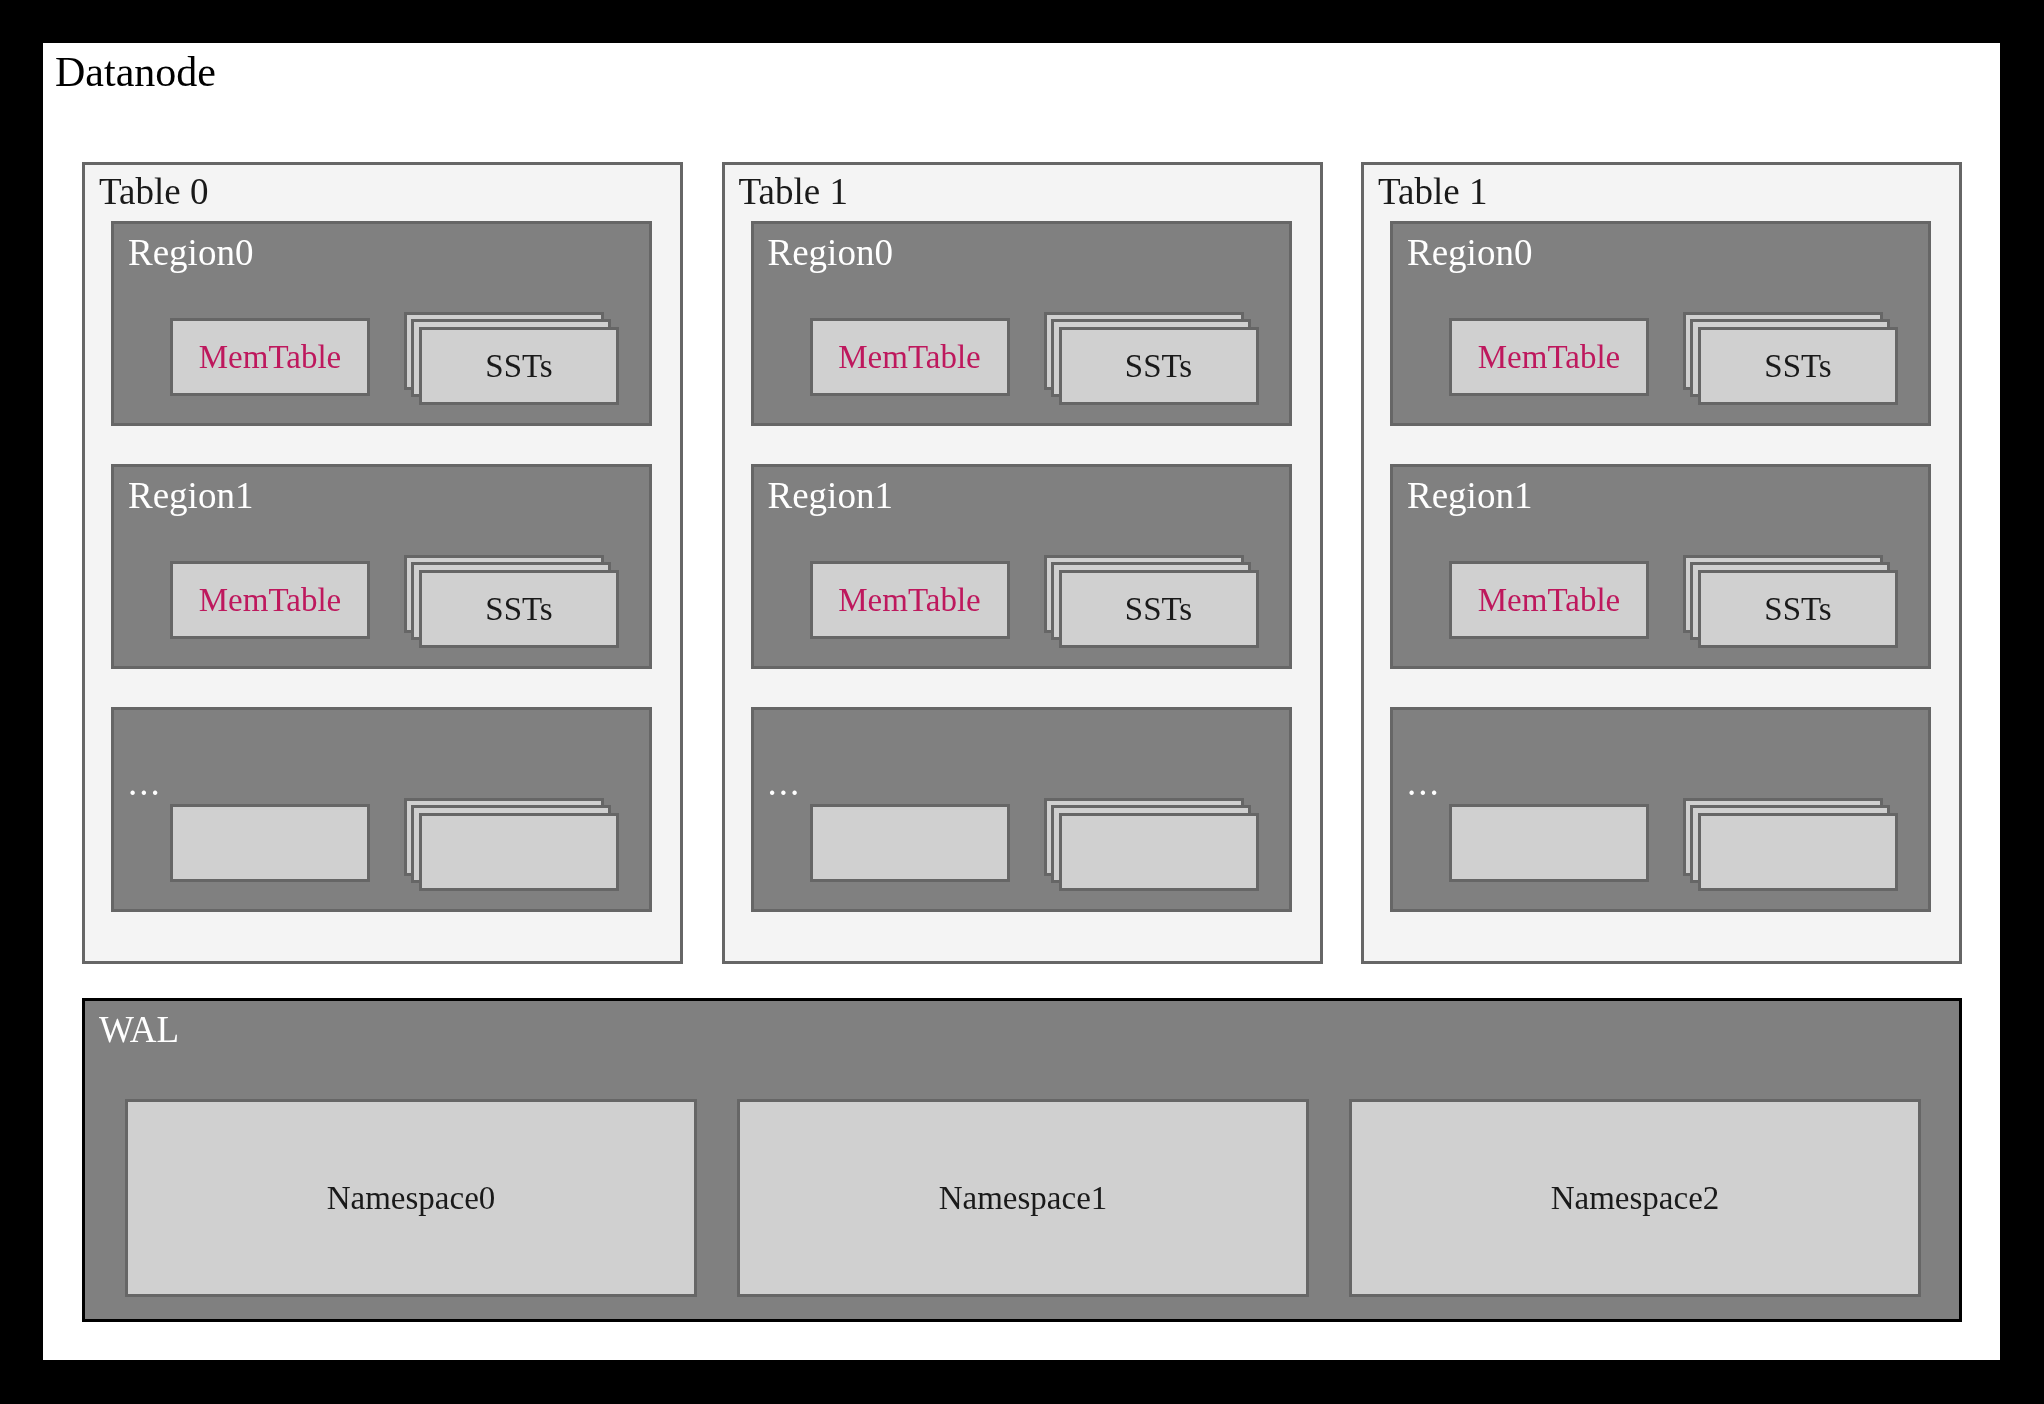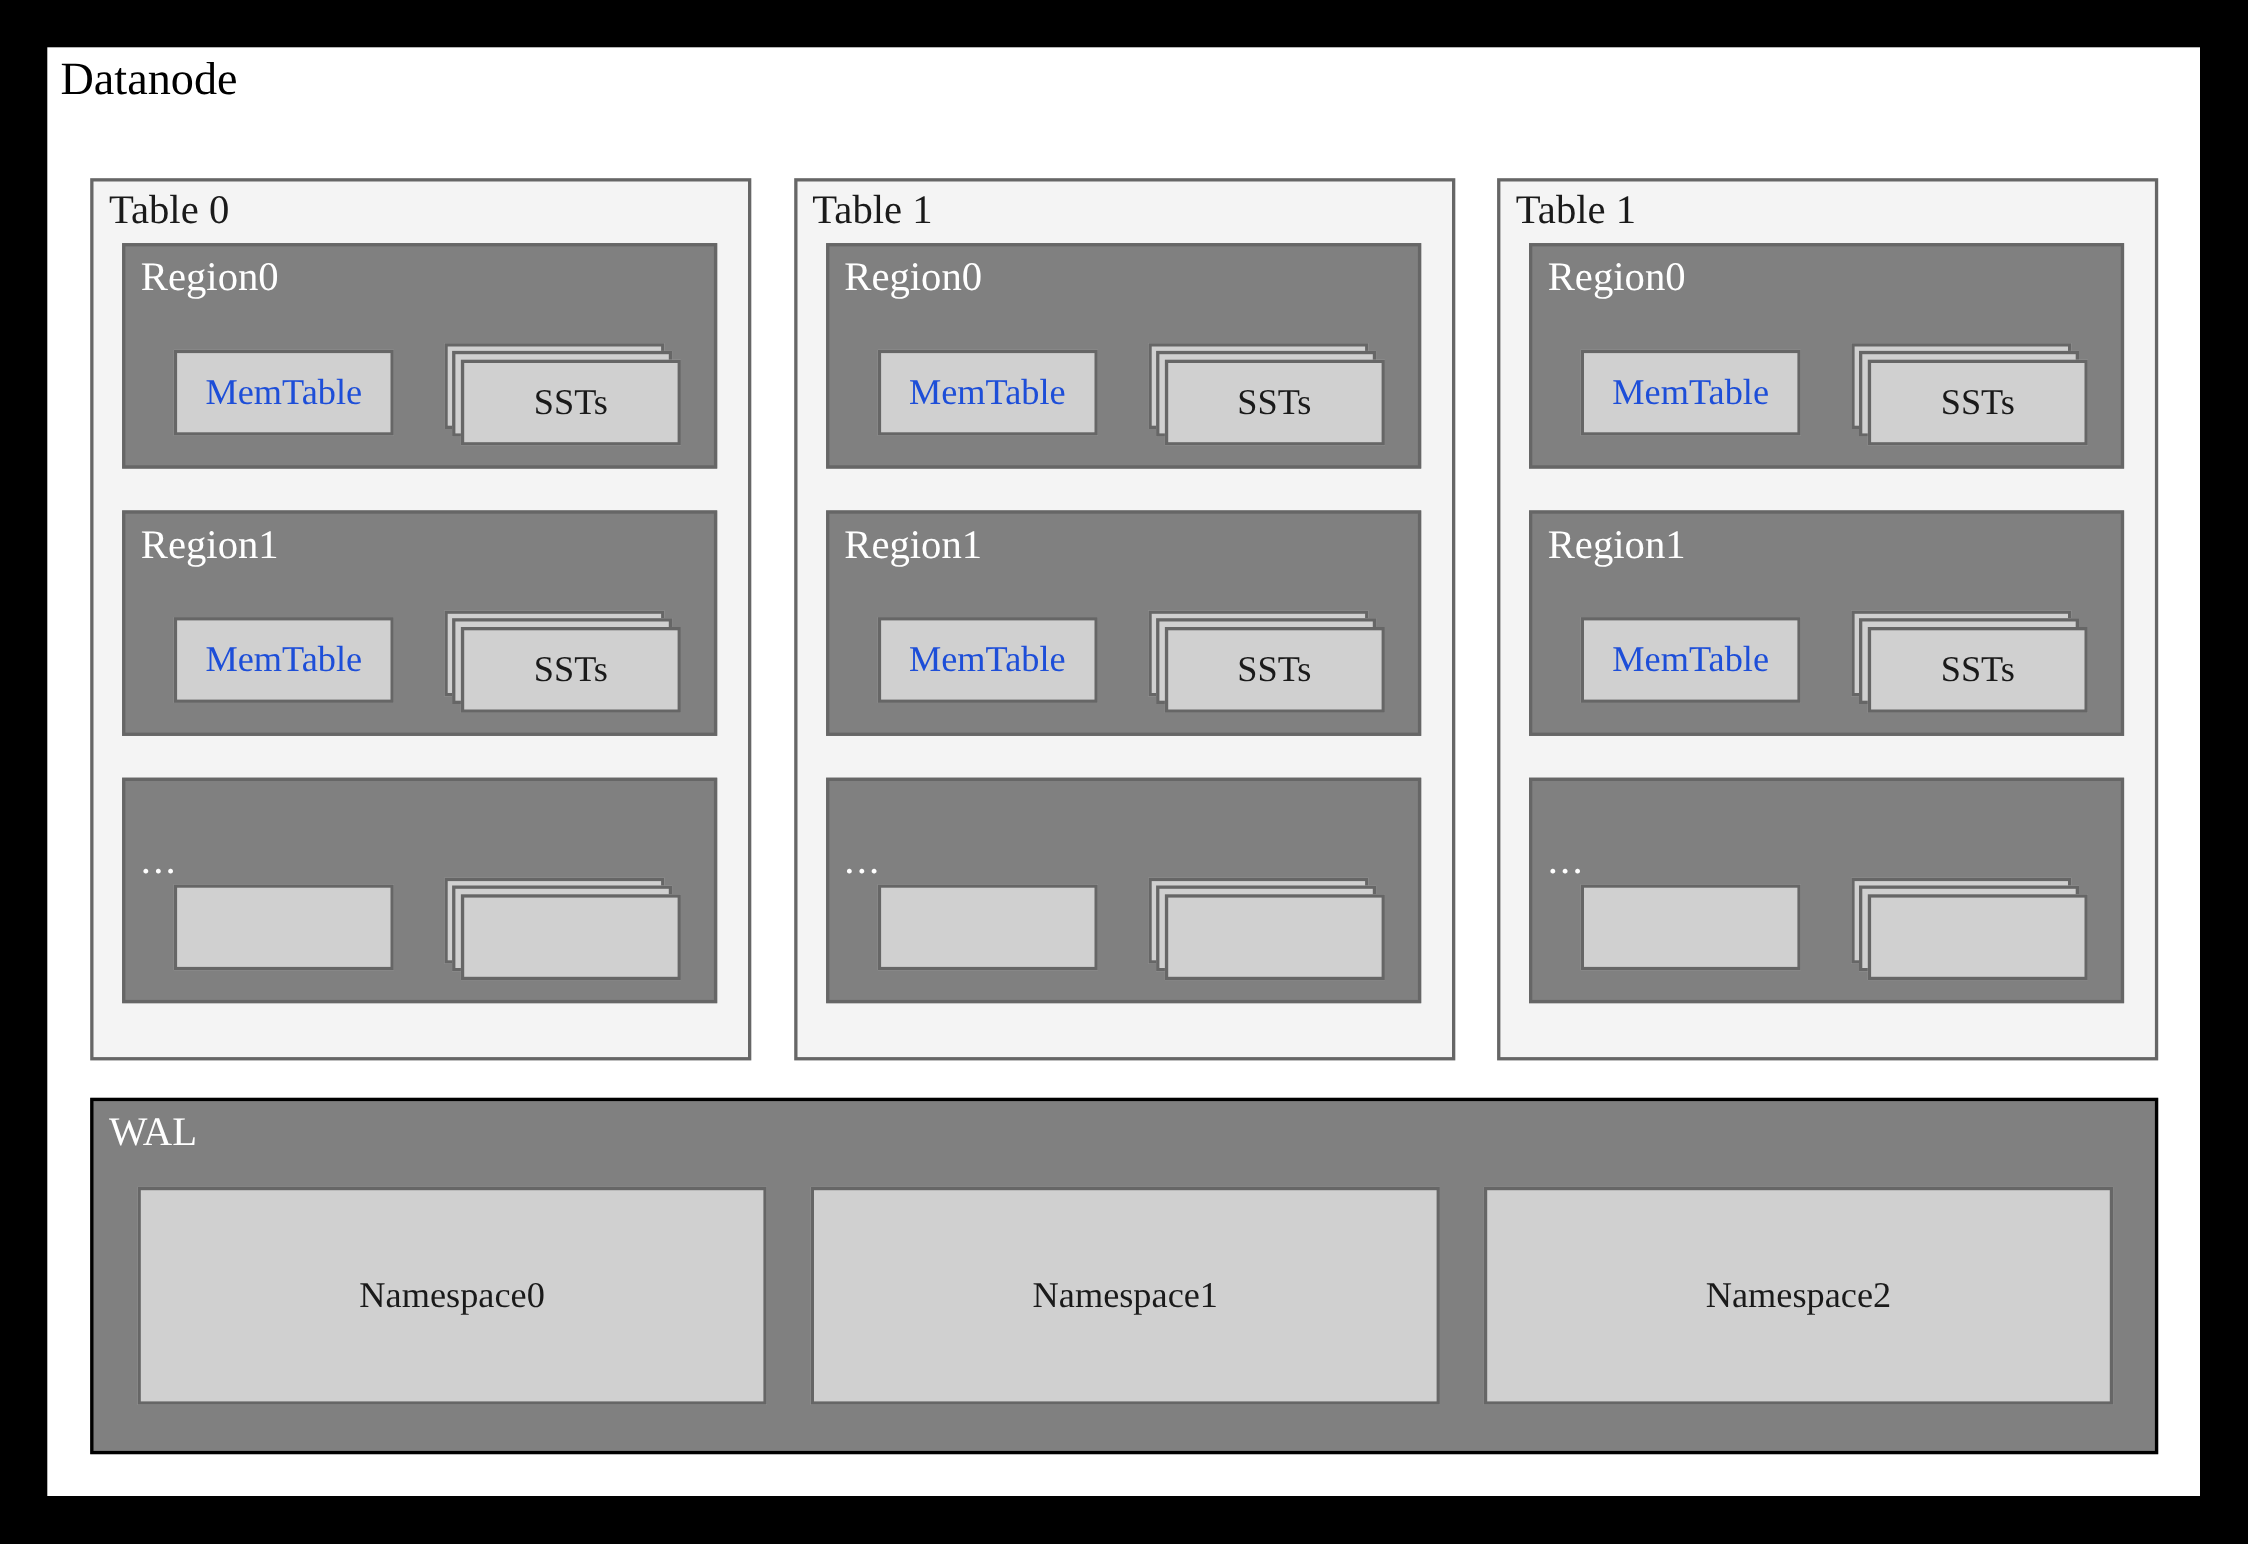--- a/index.html
+++ b/index.html
@@ -108,32 +108,32 @@
     position: absolute;
     left: 40px;
     top: 88px;
     width: 470px;
     height: 92px;
   }
 
   
   .memtable {
     position: absolute;
-    left: 4px;
+    left: 16px;
     top: 6px;
     width: 200px;
     height: 78px;
     background: #d0d0d0;
     border: 3px solid #666666;
     box-sizing: border-box;
     display: flex;
     align-items: center;
     justify-content: center;
     font-size: 33px;
-    color: #1d4ed8;
+    color: #be185d;
   }
 
   
   .ssts-stack {
     position: absolute;
     left: 250px;
     top: 0px;
     width: 215px;
     height: 96px;
   }
@@ -192,20 +192,21 @@
     width: 572px;
     height: 198px;
     background: #d0d0d0;
     border: 3px solid #666666;
     box-sizing: border-box;
     display: flex;
     align-items: center;
     justify-content: center;
     font-size: 33px;
     color: #1a1a1a;
+    margin-top: 20px;
   }
 </style>
 </head>
 <body>
 
 <div id="canvas">
 
   <div class="datanode-title">Datanode</div>
 
   <div class="tables-row">

